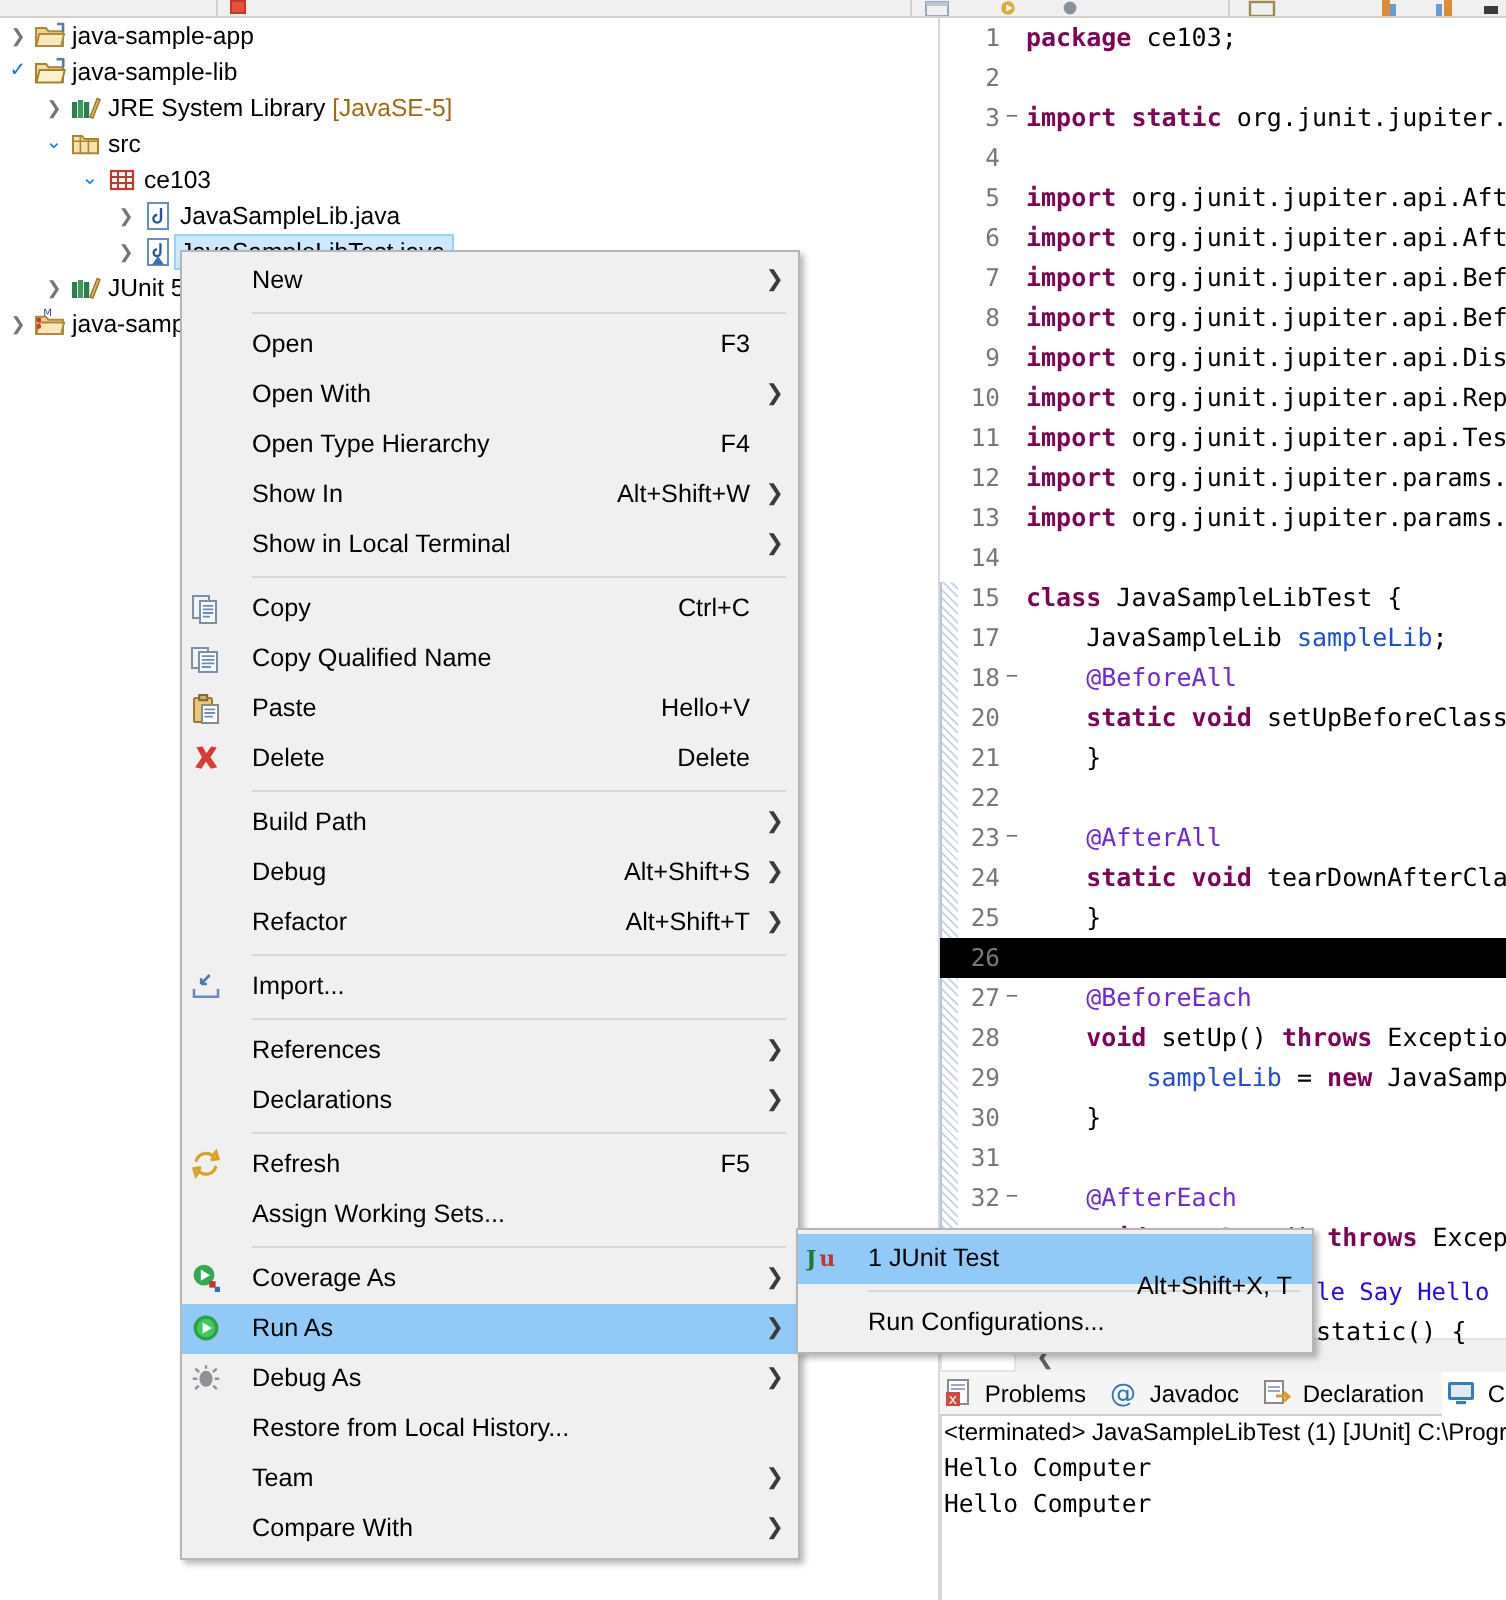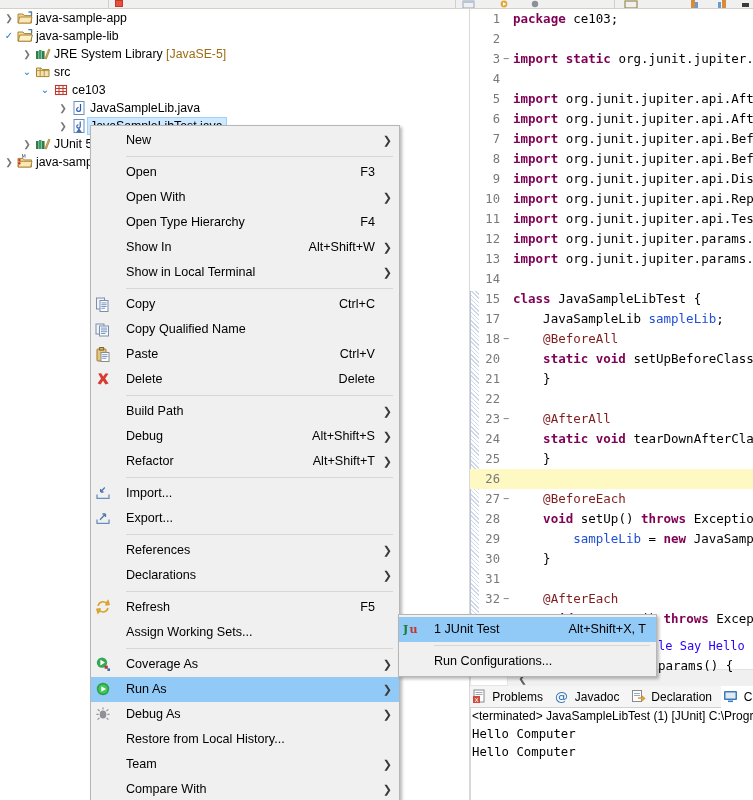--- a/index.html
+++ b/index.html
@@ -87,35 +87,35 @@
     background: repeating-linear-gradient(45deg,#cfd8e8 0 1px,#ffffff 1px 3px);
     border-left: 1px solid #b7c3d6;
   }
   .code-line {
     position: relative;
     height: 20px; line-height: 20px;
     font-family: "DejaVu Sans Mono", monospace;
     font-size: 12.5px;
     white-space: pre;
   }
-  .code-line.hl { background: #fef9c3; }
+  .code-line.hl { background: #000000; }
   .lno {
     position: absolute; left: 0; top: 0;
     width: 30px; text-align: right;
     color: #787878; font-size: 12.2px;
     font-family: "DejaVu Sans Mono", monospace;
   }
   .foldmark {
     position: absolute; left: 31px; top: 0;
     width: 10px; text-align: center;
     color: #707070; font-size: 10px;
   }
   .ctext { position: absolute; left: 43px; top: 0; }
   .kw  { color: #7f0055; font-weight: bold; }
-  .ann { color: #7f1d1d; }
+  .ann { color: #6d28d9; }
   .fld { color: #1d4ed8; }
   .pln { color: #000000; }
 
   
   .edit-hscroll {
     position: absolute; left: 470px; top: 669px; width: 283px; height: 17px;
     background: #f0f0f0; border-top: 1px solid #e2e2e2;
   }
   .edit-hscroll .arrow {
     position: absolute; left: 48px; top: 2px;
@@ -201,21 +201,21 @@
     position: absolute;
     left: 398px; top: 614px;
     width: 259px;
     background: #f0f0f0;
     border: 1px solid #b6b6b6;
     box-shadow: 2px 2px 3px rgba(0,0,0,0.28);
     padding: 2px 0;
     z-index: 60;
   }
   .submenu .mi .mlabel { left: 35px; }
-  .submenu .mi .maccel { right: 10px; }
+  .submenu .mi .maccel { right: 10px; margin-top: 14px; }
 
   
   svg { display: block; }
 </style>
 </head>
 <body>
 
 <div id="root">
 
   <div class="toolbar-strip">
@@ -530,21 +530,21 @@
         <div class="mi">
           <span class="mic">
             <svg width="16" height="17" viewBox="0 0 16 16">
               <rect x="2" y="2.5" width="9" height="12" rx="0.8" fill="#e8c67e" stroke="#9a7a32"></rect>
               <rect x="4.6" y="1" width="4" height="2.6" fill="#c9b07a" stroke="#7f6a33"></rect>
               <rect x="6" y="6" width="8" height="9" fill="#fff" stroke="#8a8a8a"></rect>
               <path d="M7.2 8.2 H12.6 M7.2 10 H12.6 M7.2 11.8 H11.4" stroke="#6b8dbd" stroke-width="0.9"></path>
             </svg>
           </span>
           <span class="mlabel">Paste</span>
-          <span class="maccel">Ctrl+V</span>
+          <span class="maccel">Hello+V</span>
         </div>
         <div class="mi">
           <span class="mic">
             <svg width="16" height="16" viewBox="0 0 16 16">
               <path d="M3.2 2.6 L6.2 2.2 L8.2 5.6 L10.6 2.2 L13.4 2.8 L10.2 7.6 L13.6 12.6 L10.4 13.4 L8 9.8 L5.6 13.4 L2.6 12.6 L6 7.6 Z" fill="#d93a33"></path>
             </svg>
           </span>
           <span class="mlabel">Delete</span>
           <span class="maccel">Delete</span>
         </div>
@@ -565,29 +565,20 @@
         </div>
         <div class="msep"></div>
         <div class="mi">
           <span class="mic">
             <svg width="16" height="16" viewBox="0 0 16 16">
               <path d="M2 9.5 L2 13.4 L14 13.4 L14 9.5" fill="none" stroke="#6b8dbd" stroke-width="1.3"></path>
               <path d="M9.8 2.5 L5.6 7 M5.6 7 L8.5 7 M5.6 7 L5.6 4.1" stroke="#4f79ac" stroke-width="1.3" fill="none"></path>
             </svg>
           </span>
           <span class="mlabel">Import...</span>
-        </div>
-        <div class="mi">
-          <span class="mic">
-            <svg width="16" height="16" viewBox="0 0 16 16">
-              <path d="M2 9.5 L2 13.4 L14 13.4 L14 9.5" fill="none" stroke="#6b8dbd" stroke-width="1.3"></path>
-              <path d="M5 9.8 L10.5 4 M10.5 4 L7.4 4 M10.5 4 L10.5 7.1" stroke="#4f79ac" stroke-width="1.3" fill="none"></path>
-            </svg>
-          </span>
-          <span class="mlabel">Export...</span>
         </div>
         <div class="msep"></div>
         <div class="mi">
           <span class="mlabel">References</span>
           <span class="marrow">❯</span>
         </div>
         <div class="mi">
           <span class="mlabel">Declarations</span>
           <span class="marrow">❯</span>
         </div>
@@ -668,16 +659,16 @@
         </div>
         <div class="msep"></div>
         <div class="mi">
           <span class="mlabel">Run Configurations...</span>
         </div>
       </div>
   </div>
 
   <div style="position:absolute;left:658px;top:636px;width:95px;height:42px;overflow:hidden;z-index:55;">
     <div style="font-family:'DejaVu Sans Mono',monospace;font-size:12px;line-height:20px;color:#2a00ff;white-space:pre;">le Say Hello</div>
-    <div style="font-family:'DejaVu Sans Mono',monospace;font-size:12.5px;line-height:20px;color:#000;white-space:pre;">params() {</div>
+    <div style="font-family:'DejaVu Sans Mono',monospace;font-size:12.5px;line-height:20px;color:#000;white-space:pre;">static() {</div>
   </div>
 
 </div>
 
 </body></html>

